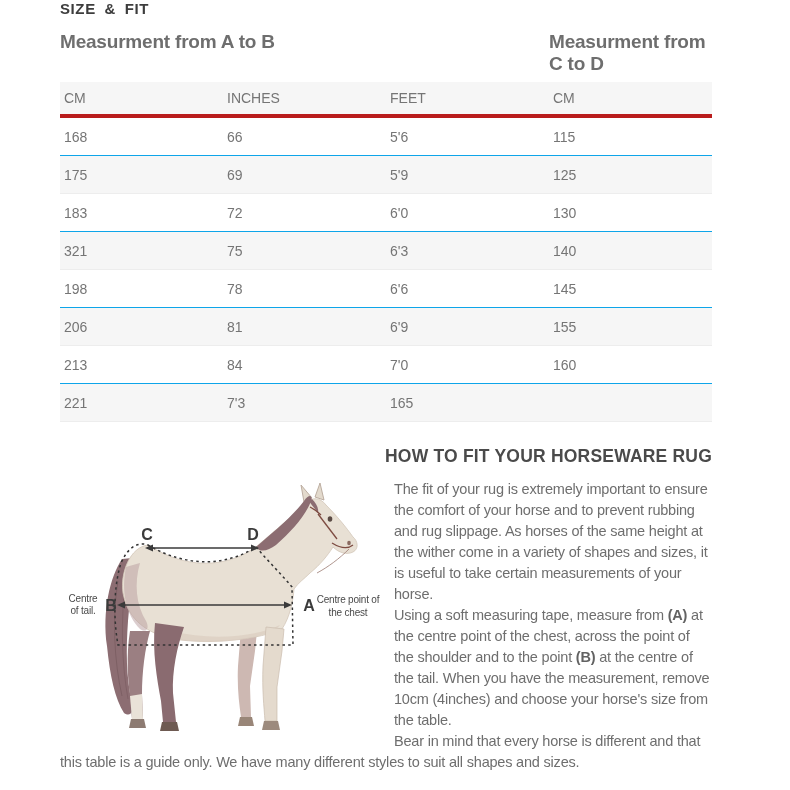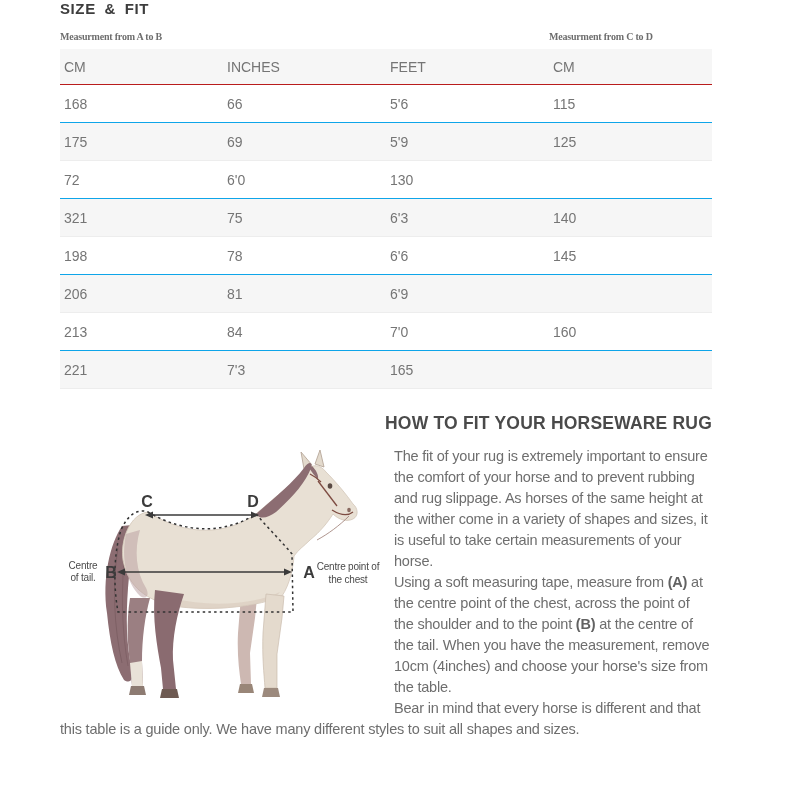--- a/index.html
+++ b/index.html
@@ -14,30 +14,29 @@
   .size-fit-title {
     padding-top: 0;
     font-size: 15px; font-weight: bold;
     letter-spacing: .6px; word-spacing: 4px;
     color: #3d3d3d;
   }
 
   .group-headers {
     display: grid; grid-template-columns: 489px 163px;
     margin-top: 14px;
-    font-size: 10px; font-weight: bold; color: #6e6e6e;
+    font-size: 19px; font-weight: bold; color: #6e6e6e;
     letter-spacing: -0.2px;
-    font-family: Liberation Serif, serif;
   }
 
   .thead {
     display: grid; grid-template-columns: repeat(4, 1fr);
     margin-top: 7px; height: 36px; align-items: center;
     background: var(--row-stripe, #f6f6f6);
-    border-bottom: 1px solid #b91c1c;
+    border-bottom: 4px solid #b91c1c;
     font-size: 14px; color: var(--table-text, #757575);
   }
   .trow {
     display: grid; grid-template-columns: repeat(4, 1fr);
     height: 38px; align-items: center;
     font-size: 14px; color: var(--table-text, #757575);
     border-bottom: 1px solid #0ea5e9;
   }
   .trow:nth-child(even) { background: var(--row-stripe, #f6f6f6); border-bottom: 1px solid #ededed; }
   .tcell, .hcell { padding-left: 4px; }
@@ -87,40 +86,42 @@
         <div class="tcell">5'6</div>
         <div class="tcell">115</div>
       </div>
       <div class="trow">
         <div class="tcell">175</div>
         <div class="tcell">69</div>
         <div class="tcell">5'9</div>
         <div class="tcell">125</div>
       </div>
       <div class="trow">
+        <div class="tcell">183</div>
         <div class="tcell">72</div>
         <div class="tcell">6'0</div>
         <div class="tcell">130</div>
       </div>
       <div class="trow">
         <div class="tcell">321</div>
         <div class="tcell">75</div>
         <div class="tcell">6'3</div>
         <div class="tcell">140</div>
       </div>
       <div class="trow">
         <div class="tcell">198</div>
         <div class="tcell">78</div>
         <div class="tcell">6'6</div>
         <div class="tcell">145</div>
       </div>
       <div class="trow">
         <div class="tcell">206</div>
         <div class="tcell">81</div>
         <div class="tcell">6'9</div>
+        <div class="tcell">155</div>
       </div>
       <div class="trow">
         <div class="tcell">213</div>
         <div class="tcell">84</div>
         <div class="tcell">7'0</div>
         <div class="tcell">160</div>
       </div>
       <div class="trow">
         <div class="tcell">221</div>
         <div class="tcell">7'3</div>

